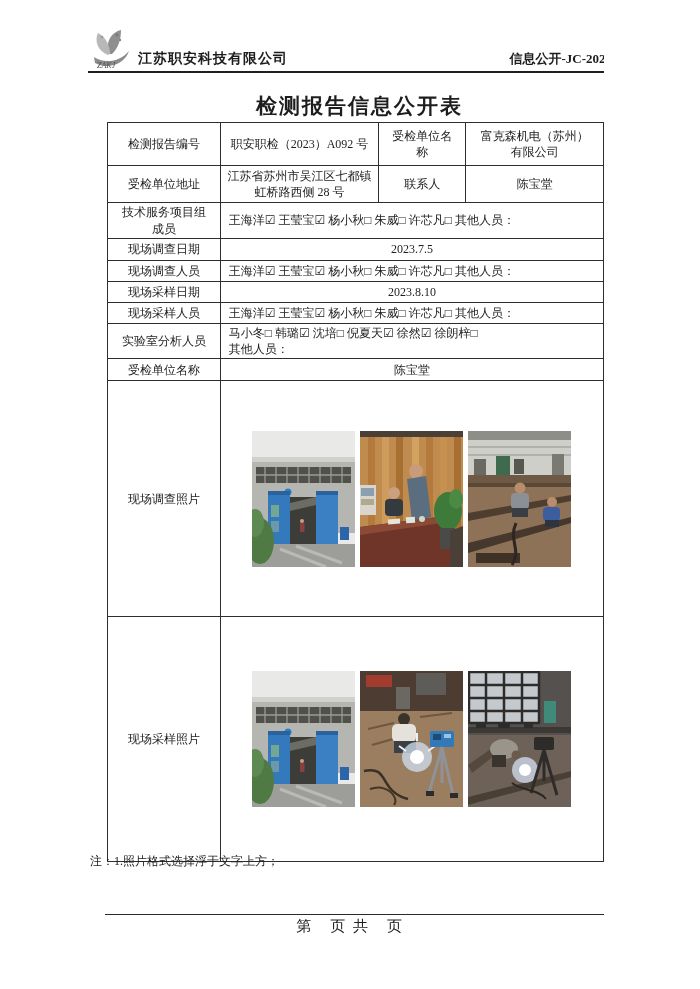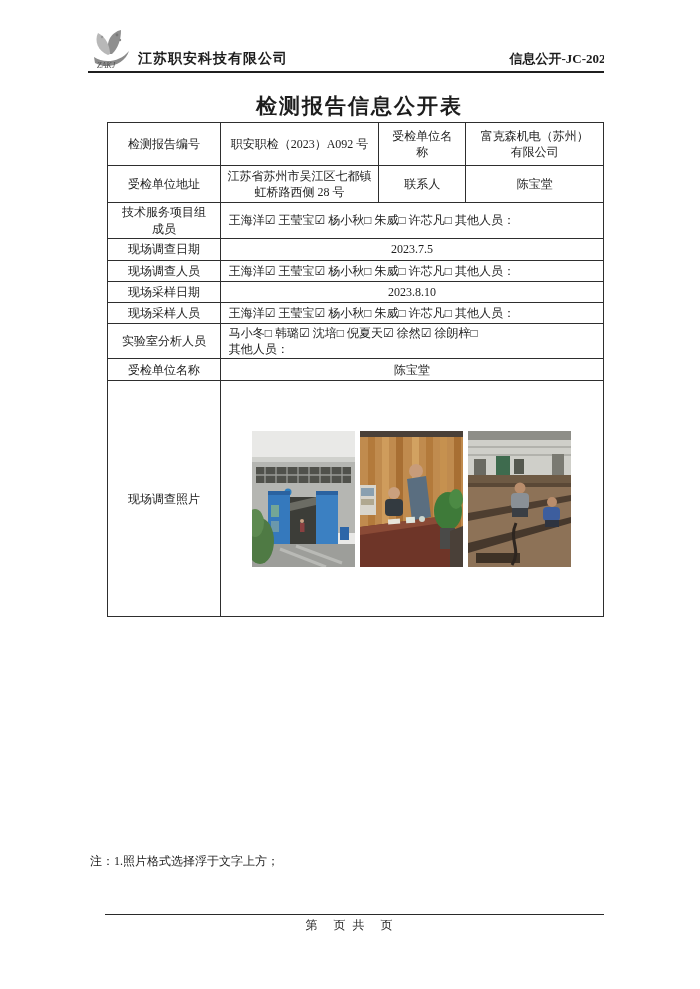--- a/index.html
+++ b/index.html
@@ -35,21 +35,21 @@
   td.val-l{text-align:left;padding:1px 6px 1px 8px;}
   .two-line div{white-space:nowrap;}
 
   
   .photo-strip{display:flex;gap:5px;justify-content:center;align-items:center;}
   .photo{width:103px;height:136px;display:block;background:#ddd;}
 
   
   .note{position:absolute;left:90px;top:853px;font-size:12px;}
   .footer-rule{position:absolute;left:105px;top:914px;width:505px;border-top:1px solid #2a2a2a;}
-  .footer-text{position:absolute;left:0;top:917px;width:700px;text-align:center;font-size:12px;letter-spacing:2px;}
+  .footer-text{position:absolute;left:0;top:917px;width:700px;text-align:center;font-size:15px;letter-spacing:2px;}
   .defs-hidden{position:absolute;width:0;height:0;overflow:hidden;}
 </style>
 </head>
 <body>
 
 <svg class="defs-hidden" aria-hidden="true">
   <defs>
     <symbol id="ph-factory" viewBox="0 0 103 136">
       <rect width="103" height="136" fill="#e9e9e7"></rect>
       <rect y="26" width="103" height="76" fill="#b5b6b2"></rect>
@@ -276,20 +276,36 @@
               </svg>
           <svg class="photo">
                 <use href="#ph-office"></use>
               </svg>
           <svg class="photo">
                 <use href="#ph-workshop"></use>
               </svg>
         </div>
       </td>
     </tr>
+    <tr style="height:245px">
+      <td class="lbl">现场采样照片</td>
+      <td colspan="3">
+        <div class="photo-strip">
+          <svg class="photo">
+                <use href="#ph-factory"></use>
+              </svg>
+          <svg class="photo">
+                <use href="#ph-weld1"></use>
+              </svg>
+          <svg class="photo">
+                <use href="#ph-weld2"></use>
+              </svg>
+        </div>
+      </td>
+    </tr>
   </tbody>
     </table>
 
   <div class="note">注：1.照片格式选择浮于文字上方；</div>
 
   <div class="footer-rule"></div>
   <div class="footer-text">第　页 共　页</div>
 
 </div>
 

